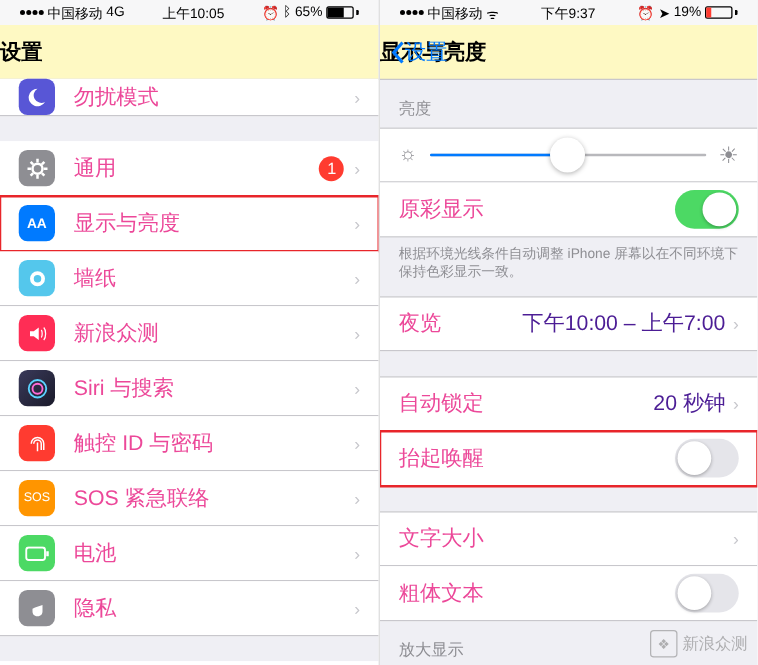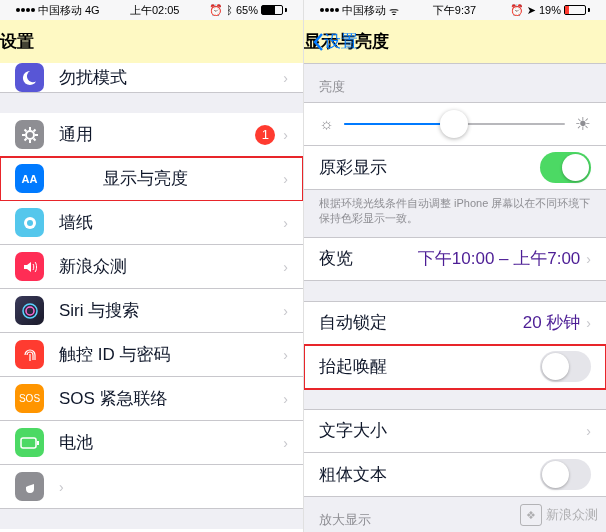--- a/index.html
+++ b/index.html
@@ -19,25 +19,25 @@
 
 .nav-bar { height: 44px; background: #fef9c3; display: flex; align-items: center; position: relative; border-bottom: 1px solid #c8c7cc; }
 .nav-title { font-size: 17px; font-weight: 600; }
 .nav-back { position: absolute; left: 8px; display: flex; align-items: center; color: #007aff; font-size: 17px; }
 .nav-back-chevron { width: 12px; height: 20px; }
 
 .list { background: #fff; }
 .row { display: flex; align-items: center; min-height: 44px; padding: 0 15px; background: #fff; border-bottom: 0.5px solid #c8c7cc; position: relative; }
 .row.partial-top { border-top: 0.5px solid #c8c7cc; margin-top: -1px; }
 .row .icon-box { width: 29px; height: 29px; border-radius: 7px; display: flex; align-items: center; justify-content: center; margin-right: 15px; flex-shrink: 0; }
-.row-label { flex: 1; font-size: 17px; color: #0f172a; }
+.row-label { flex: 1; font-size: 17px; color: #ec4899; }
 .row-detail { font-size: 17px; color: #4c1d95; margin-right: 6px; }
 .chevron { color: #c7c7cc; font-size: 14px; }
 .badge { background: #ff3b30; color: #fff; border-radius: 10px; min-width: 20px; height: 20px; display: flex; align-items: center; justify-content: center; font-size: 13px; margin-right: 8px; padding: 0 6px; }
-.highlight-red { outline: 2px solid #e8252a; outline-offset: -1px; gap: 44px; }
+.highlight-red { outline: 2px solid #e8252a; outline-offset: -1px; }
 
 .section-gap { height: 20px; }
 .section-header { padding: 14px 15px 6px; font-size: 13px; color: #8e8e93; }
 .section-footer { padding: 6px 15px 10px; font-size: 11px; color: #8e8e93; line-height: 1.4; }
 
 .slider-row { display: flex; align-items: center; padding: 10px 15px; background: #fff; border-bottom: 0.5px solid #c8c7cc; }
 .slider-track { flex: 1; height: 2px; background: #b8b8bc; margin: 0 10px; position: relative; border-radius: 1px; }
 .slider-fill { position: absolute; left: 0; top: 0; height: 100%; background: #007aff; border-radius: 1px; }
 .slider-thumb { position: absolute; top: 50%; width: 28px; height: 28px; background: #fff; border-radius: 50%; box-shadow: 0 1px 4px rgba(0,0,0,0.3); transform: translate(-50%, -50%); }
 .sun-icon { color: #8e8e93; }
@@ -62,21 +62,21 @@
     <div class="status-left">
       <div class="signal-dots">
           <span></span>
           <span></span>
           <span></span>
           <span></span>
         </div>
       <span>中国移动</span>
       <span>4G</span>
     </div>
-    <span>上午02:05</span>
+    <span>上午10:05</span>
     <div class="status-right">
       <span>⏰</span>
       <span>ᛒ</span>
       <span>65%</span>
       <div class="battery">
           <div class="batt-body">
             <div class="batt-fill" style="width:65%"></div>
           </div>
           <div class="batt-tip"></div>
         </div>
@@ -172,20 +172,21 @@
         </div>
       <div class="row-label">电池</div>
       <span class="chevron">›</span>
     </div>
     <div class="row">
       <div class="icon-box" style="background:#8e8e93">
           <svg width="16" height="16" viewBox="0 0 16 16">
             <path fill="#fff" d="M6 2v7M8 2v7M10 3v6M12 5v5c0 2-1 4-4 4s-4-2-4-4V8l2-1"></path>
           </svg>
         </div>
+      <div class="row-label">隐私</div>
       <span class="chevron">›</span>
     </div>
   </div>
   <div class="section-gap"></div>
   <div class="list">
     <div class="row">
       
       
       
     </div>

